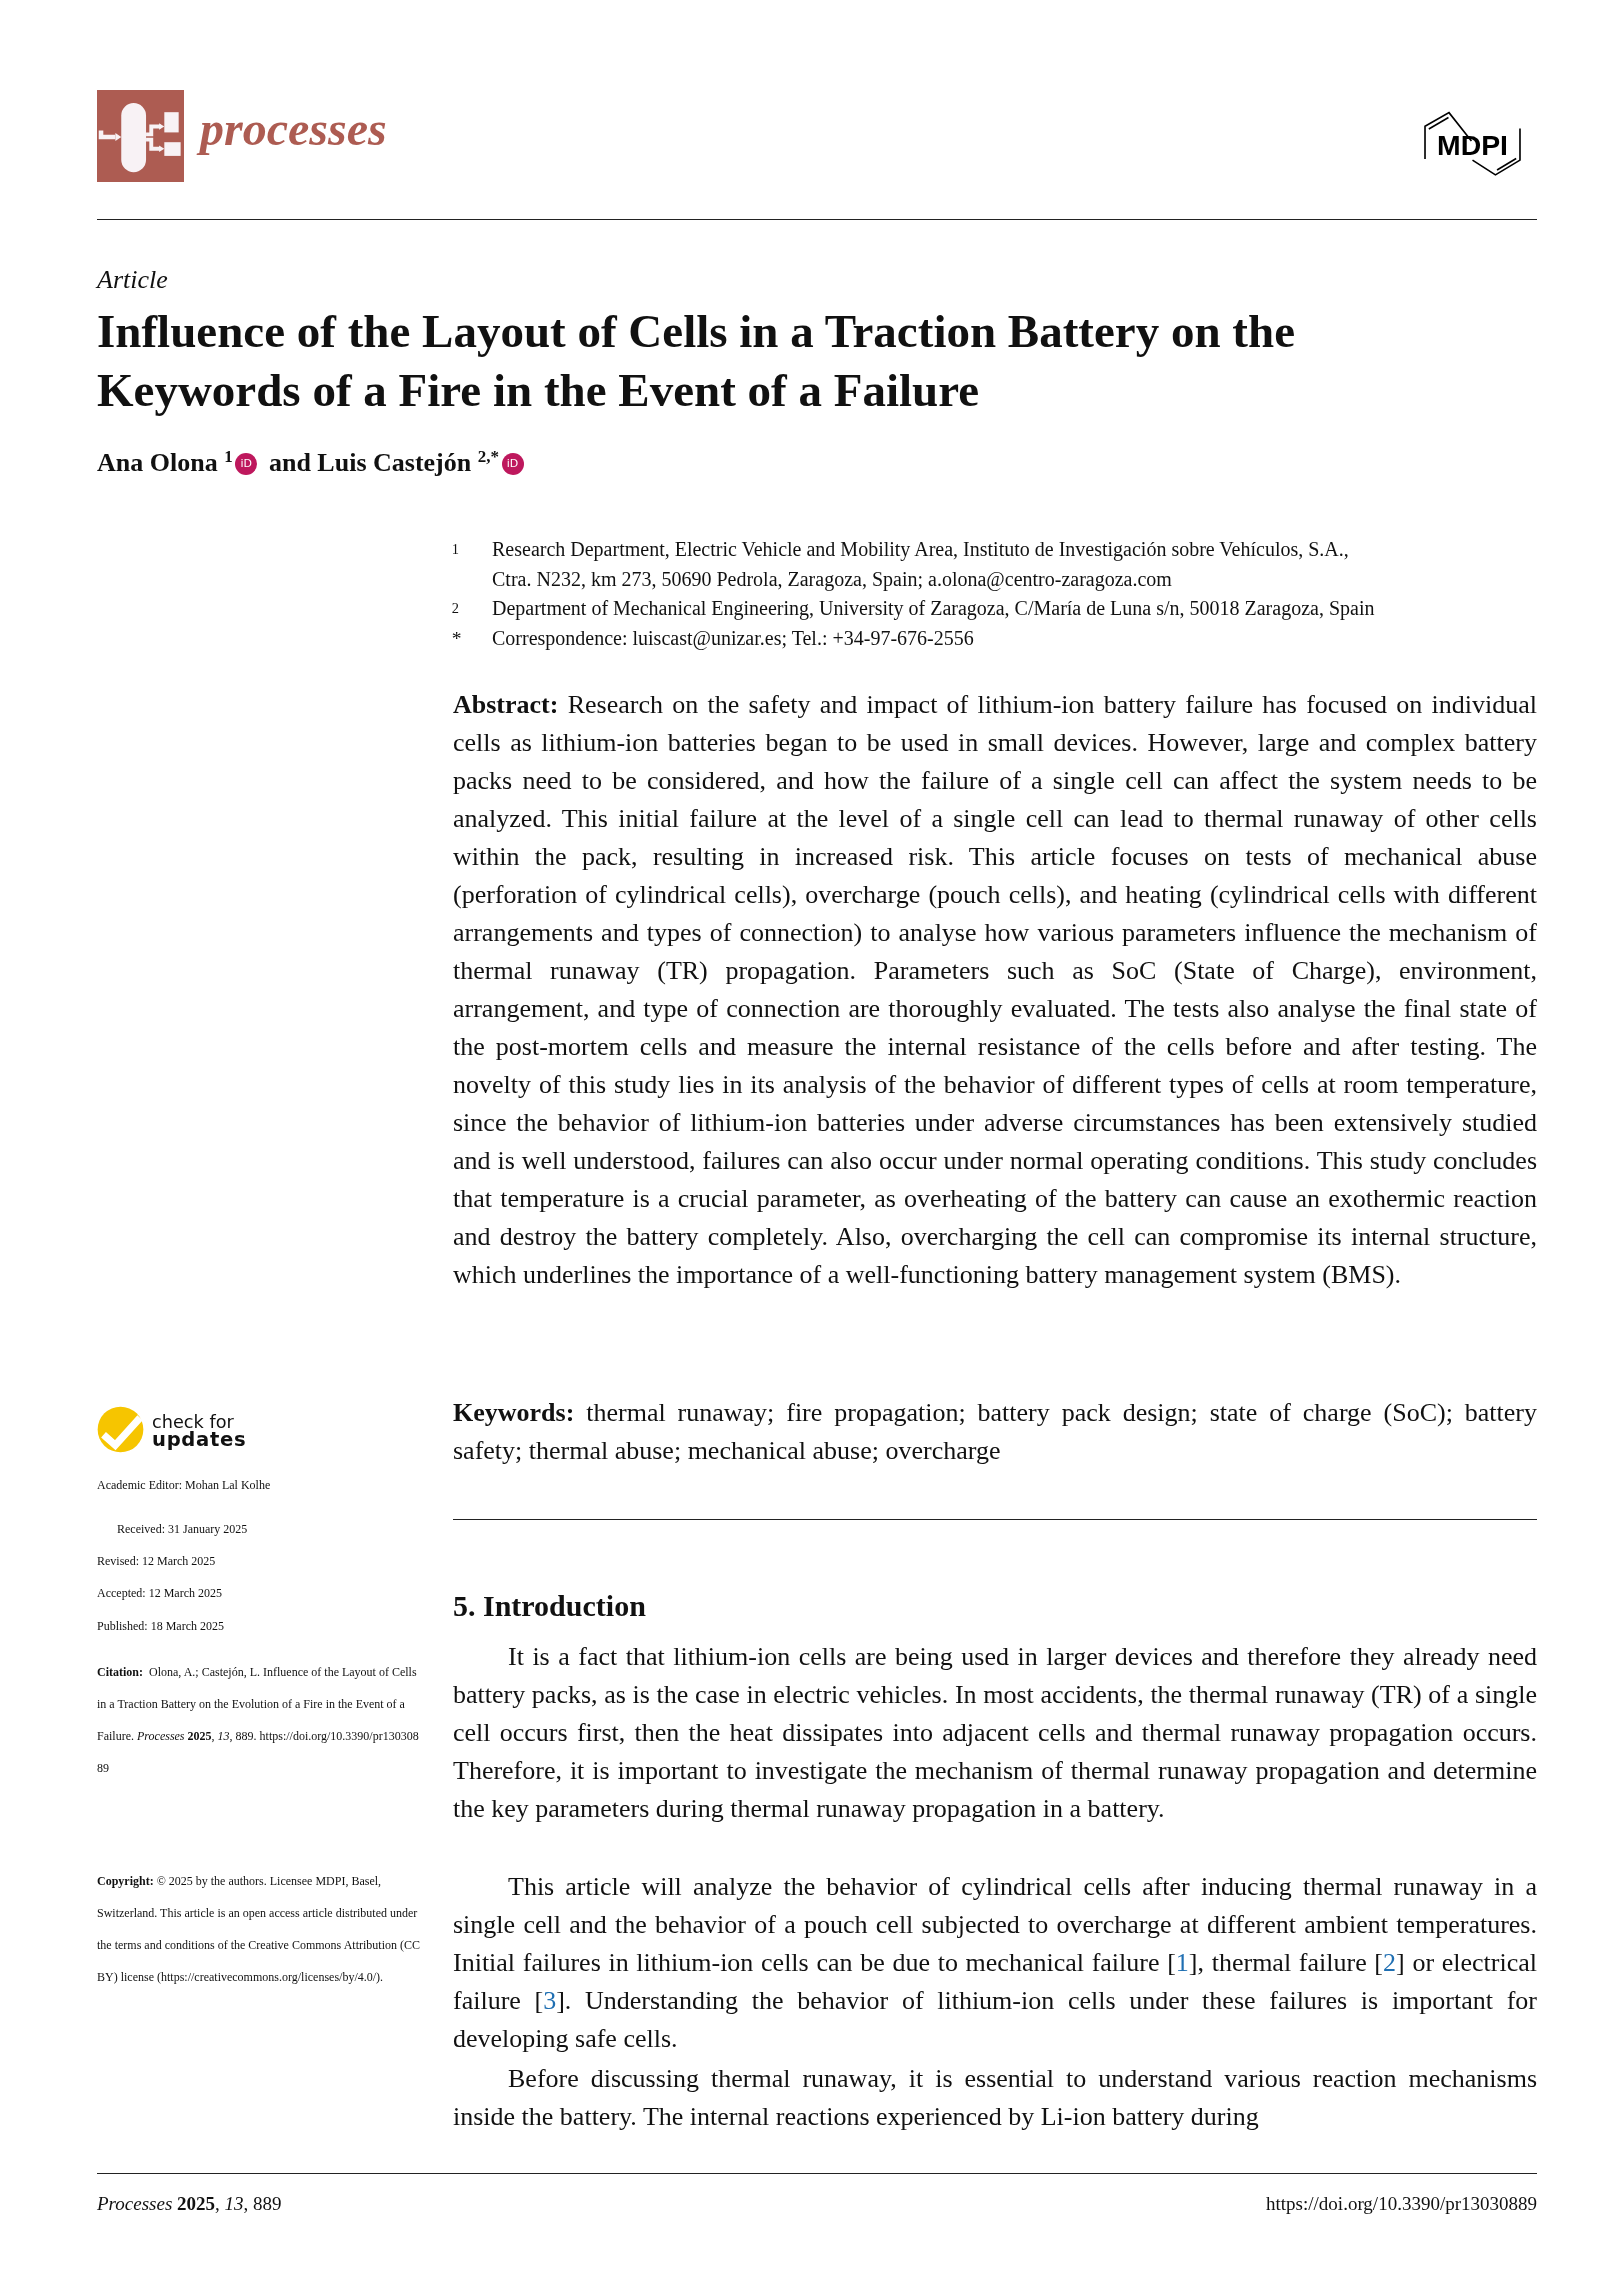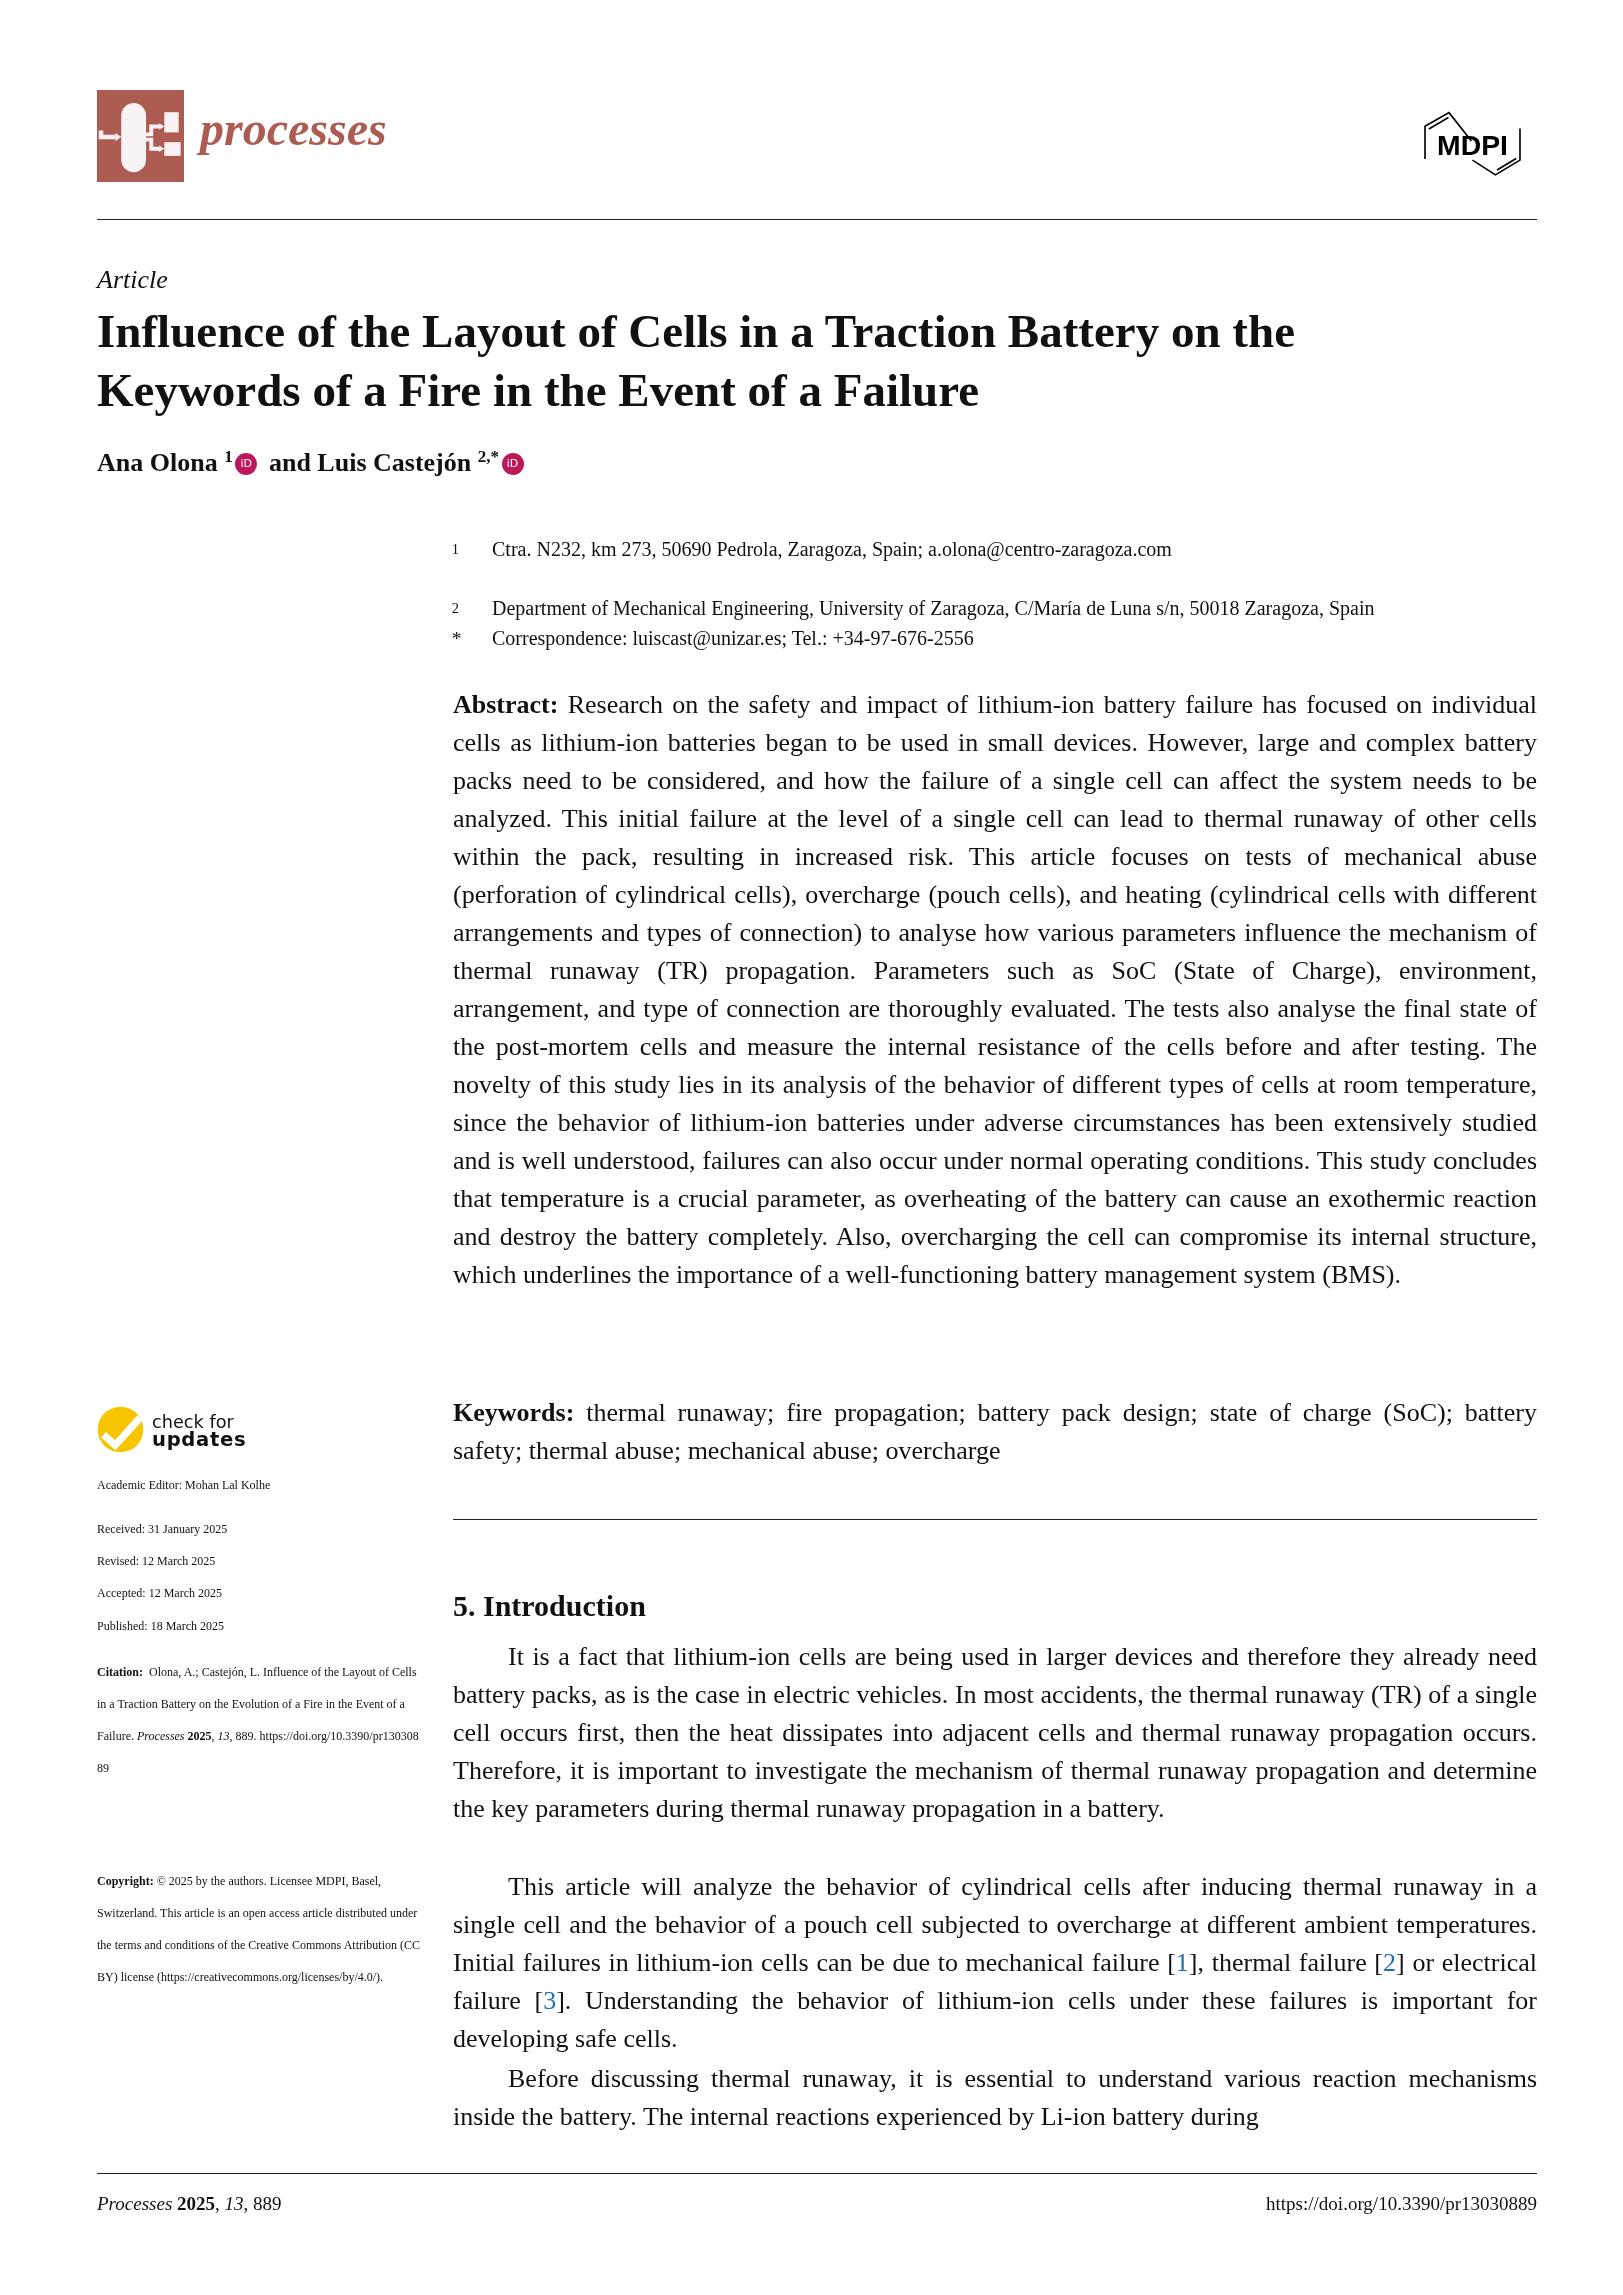--- a/index.html
+++ b/index.html
@@ -84,20 +84,21 @@
   <span>Ana Olona</span>
   <sup>1</sup><span class="orcid">iD</span>
   <span>and</span>
   <span>Luis Castejón</span>
   <sup>2,*</sup><span class="orcid">iD</span>
 </div>
 
 <div class="abs affil" style="top:535px;">
   <span class="affil-mark">1</span>
   <div class="affil-text">
+    <div>Research Department, Electric Vehicle and Mobility Area, Instituto de Investigación sobre Vehículos, S.A.,</div>
     <div>Ctra. N232, km 273, 50690 Pedrola, Zaragoza, Spain; a.olona@centro-zaragoza.com</div>
   </div>
 </div>
 <div class="abs affil" style="top:594px;">
   <span class="affil-mark">2</span>
   <div class="affil-text">
       <div>Department of Mechanical Engineering, University of Zaragoza, C/María de Luna s/n, 50018 Zaragoza, Spain</div>
     </div>
 </div>
 <div class="abs affil" style="top:624px;">
@@ -129,21 +130,21 @@
     <circle cx="36" cy="36" r="35" fill="#f6c500"></circle>
     <polyline points="10,44 28,60 66,18" fill="none" stroke="#fff" stroke-width="11"></polyline>
   </svg>
 </div>
 <div class="abs check-text">
   <div>check for</div>
   <div class="b">updates</div>
 </div>
 
 <div class="abs side" style="top:1469px;">Academic Editor: Mohan Lal Kolhe</div>
-<div class="abs side" style="top:1513px;">Received: 31 January 2025</div>
+<div class="abs side" style="top:1513px;margin-left:20px;">Received: 31 January 2025</div>
 <div class="abs side" style="top:1545px;">Revised: 12 March 2025</div>
 <div class="abs side" style="top:1577px;">Accepted: 12 March 2025</div>
 <div class="abs side" style="top:1610px;">Published: 18 March 2025</div>
 
 <div class="abs side" style="top:1656px; width:327px;">
   <b>Citation:</b>&nbsp;
   <span>Olona, A.; Castejón, L.</span>
   <span>Influence of the Layout of Cells in a Traction Battery on the Evolution of a Fire in the Event of a Failure.</span>
   <i>Processes</i>
   <b>2025</b>,

